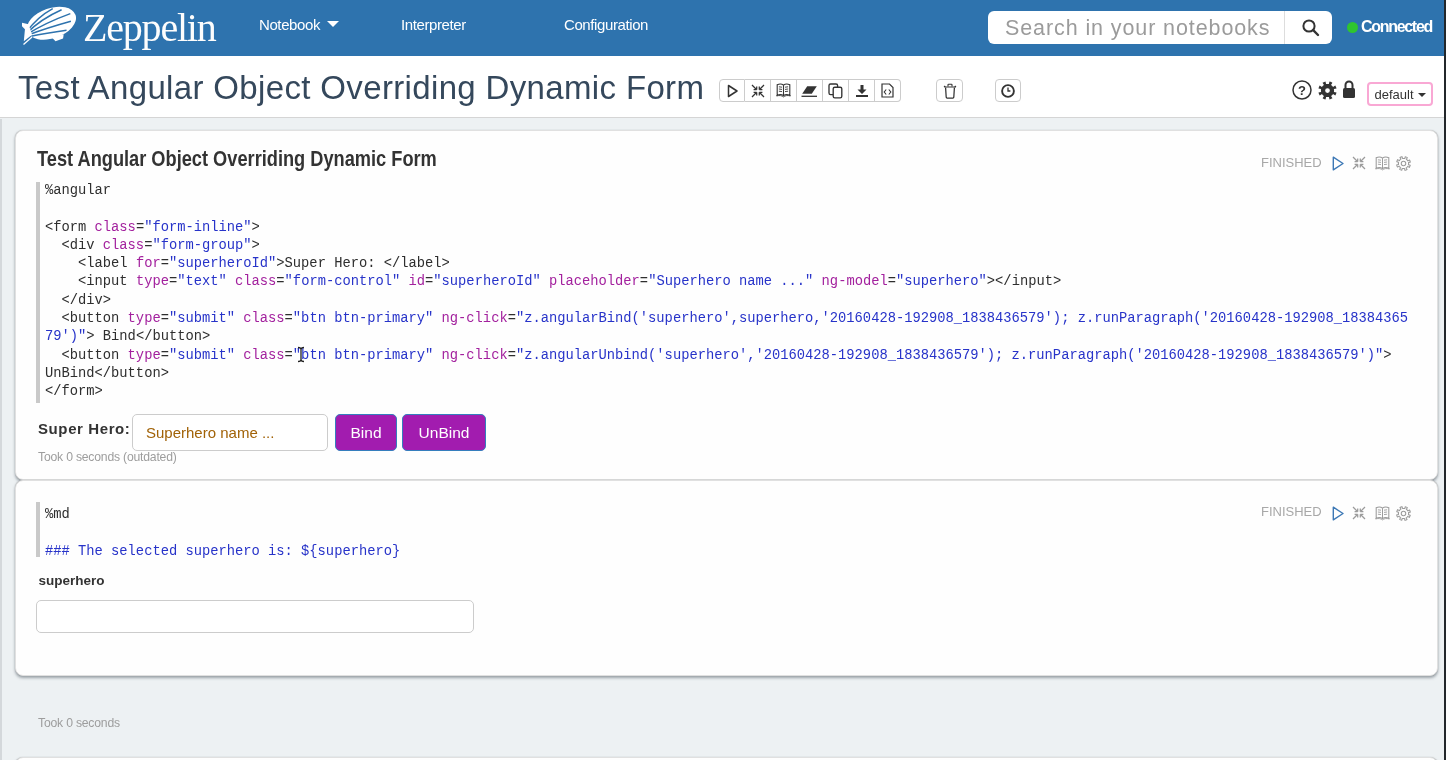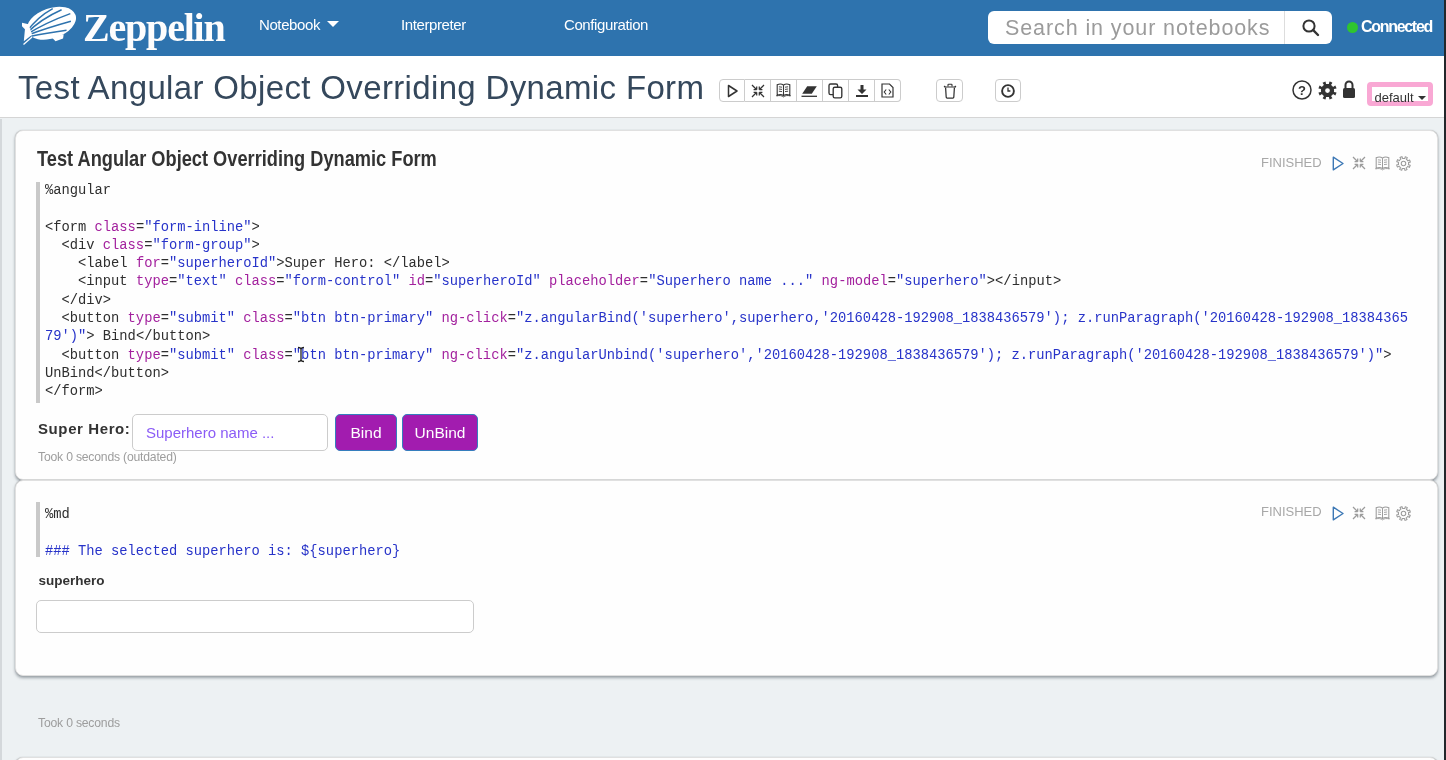--- a/index.html
+++ b/index.html
@@ -1,58 +1,58 @@
 <!DOCTYPE html>
 <html><head>
 <meta charset="utf-8">
 <style>
   * { margin:0; padding:0; box-sizing:border-box; }
   html,body { width:1446px; height:760px; overflow:hidden; }
   body { font-family:"Liberation Sans", sans-serif; background:#edf1f3; position:relative; }
 
   
   .nav { position:absolute; left:0; top:0; width:1446px; height:56px; background:#2e73ae; }
-  .brand { position:absolute; left:83px; top:4px; font-family:"Liberation Serif", serif; font-weight:bold; font-size:40px; color:#fdfdfd; letter-spacing:-1.2px; }
+  .brand { position:absolute; left:83px; top:4px; font-family:"Liberation Serif", serif; font-weight:normal; font-size:40px; color:#fdfdfd; letter-spacing:-1.2px; }
   .mi { position:absolute; top:15.5px; font-size:15px; color:#fff; letter-spacing:-0.4px; }
   .caret { display:inline-block; width:0; height:0; border-left:6px solid transparent; border-right:6px solid transparent; border-top:6px solid #fff; vertical-align:middle; margin-left:7px; margin-bottom:3px;}
   .search { position:absolute; left:988px; top:11px; width:344px; height:33px; background:#fff; border-radius:6px; }
   .search .ph { position:absolute; left:17px; top:5px; font-size:21.5px; letter-spacing:0.9px; color:#9b9b9b; }
   .search .div { position:absolute; right:47px; top:0; width:1px; height:33px; background:#ddd; }
   .search .mag { position:absolute; right:12px; top:7px; }
   .conn { position:absolute; left:1347px; top:21.5px; width:11px; height:11px; border-radius:50%; background:#2fc52f; }
   .conntxt { position:absolute; left:1361px; top:18px; font-size:16px; letter-spacing:-1.3px; font-weight:bold; color:#fff; }
 
   
   .tbar { position:absolute; left:0; top:56px; width:1446px; height:62px; background:#fff; border-bottom:1px solid #d5d5d5; }
   .ntitle { position:absolute; left:18px; top:13px; font-size:33px; color:#35485c; letter-spacing:0.35px; }
   .btngrp { position:absolute; left:719px; top:23px; height:23px; display:flex; }
   .btn1 { width:26px; height:23px; background:#fff; border:1px solid #ccc; border-left:none; display:flex; align-items:center; justify-content:center; }
   .btn1:first-child { border-left:1px solid #ccc; border-radius:4px 0 0 4px; }
   .btn1:last-child { border-radius:0 4px 4px 0; }
   .sbtn { position:absolute; top:23px; height:23px; background:#fff; border:1px solid #ccc; border-radius:4px; display:flex; align-items:center; justify-content:center; }
-  .defbtn { position:absolute; left:1367px; top:26px; width:66px; height:24px; background:#fff; border:5px solid #f9a8d4; border-radius:4px; font-size:13px; color:#333; text-align:center; line-height:22px; }
+  .defbtn { position:absolute; left:1367px; top:26px; width:66px; height:24px; background:#fff; border:2px solid #f9a8d4; border-radius:4px; font-size:13px; color:#333; text-align:center; line-height:22px; }
   .defbtn .dc { display:inline-block; width:0; height:0; border-left:4px solid transparent; border-right:4px solid transparent; border-top:4px solid #333; vertical-align:middle; margin-left:4px; margin-bottom:2px; }
 
   
   .note { position:absolute; left:0; top:119px; width:1446px; height:641px; background:#edf1f3; }
   .card { position:absolute; left:15px; width:1423px; background:#fefefe; border:1px solid #e0e0e0; border-radius:8px; box-shadow:0 2px 3px rgba(90,100,110,0.55), 0 0 1px rgba(0,0,0,0.25); }
   .c1 { top:11px; height:350px; }
   .c2 { top:361px; height:196px; }
   .c3 { top:638px; height:30px; }
 
   .ptitle { position:absolute; left:21px; top:15px; font-size:22px; font-weight:bold; color:#333; transform:scaleX(0.828); transform-origin:left top; white-space:nowrap; }
   .gutter { position:absolute; left:20px; width:4px; background:#c9c9c9; }
   pre.code { position:absolute; left:29px; font-family:"Liberation Mono", monospace; font-size:13.77px; line-height:18.3px; color:#2e2e2e; }
   .at { color:#a3219e; } .st { color:#2733c9; }
 
   .fin { position:absolute; font-size:13px; color:#a8a8a8; }
   .pcic { position:absolute; }
 
   .fout label.sh { position:absolute; left:22px; top:289px; font-size:15px; font-weight:bold; color:#333; letter-spacing:0.6px; }
-  .inp1 { position:absolute; left:116px; top:283px; width:196px; height:37px; border:1px solid #ccc; border-radius:5px; background:#fff; font-size:15px; color:#8b5cf6; line-height:36px; padding-left:13px; }
+  .inp1 { position:absolute; left:116px; top:283px; width:196px; height:37px; border:1px solid #ccc; border-radius:5px; background:#fff; font-size:15px; color:#a16207; line-height:36px; padding-left:13px; }
   .bbtn { position:absolute; top:283px; height:37px; background:#a21caf; border:1px solid #357ebd; border-radius:5px; color:#fff; font-size:15.5px; text-align:center; line-height:36px; }
   .took { position:absolute; left:22px; font-size:12.2px; letter-spacing:-0.2px; color:#9d9d9d; }
 
 </style>
 </head>
 <body>
 
 <div class="nav">
   <svg width="58" height="42" viewBox="0 0 58 42" style="position:absolute;left:22px;top:4px;">
     <defs>
@@ -212,21 +212,21 @@
     </g>
       </svg>
     <svg class="pcic" style="left:1380px; top:25px;" width="15" height="15" viewBox="0 0 20 20">
       <path d="M8.65 3.34 L9.42 3.23 L10.19 3.20 L10.96 3.27 L11.72 3.42 L12.35 1.00 L13.08 1.23 L13.80 1.51 L14.48 1.85 L15.14 2.25 L13.76 4.33 L14.38 4.80 L14.94 5.33 L15.44 5.92 L15.87 6.56 L18.02 5.30 L18.38 5.98 L18.69 6.68 L18.93 7.41 L19.11 8.15 L16.66 8.65 L16.77 9.42 L16.80 10.19 L16.73 10.96 L16.58 11.72 L19.00 12.35 L18.77 13.08 L18.49 13.80 L18.15 14.48 L17.75 15.14 L15.67 13.76 L15.20 14.38 L14.67 14.94 L14.08 15.44 L13.44 15.87 L14.70 18.02 L14.02 18.38 L13.32 18.69 L12.59 18.93 L11.85 19.11 L11.35 16.66 L10.58 16.77 L9.81 16.80 L9.04 16.73 L8.28 16.58 L7.65 19.00 L6.92 18.77 L6.20 18.49 L5.52 18.15 L4.86 17.75 L6.24 15.67 L5.62 15.20 L5.06 14.67 L4.56 14.08 L4.13 13.44 L1.98 14.70 L1.62 14.02 L1.31 13.32 L1.07 12.59 L0.89 11.85 L3.34 11.35 L3.23 10.58 L3.20 9.81 L3.27 9.04 L3.42 8.28 L1.00 7.65 L1.23 6.92 L1.51 6.20 L1.85 5.52 L2.25 4.86 L4.33 6.24 L4.80 5.62 L5.33 5.06 L5.92 4.56 L6.56 4.13 L5.30 1.98 L5.98 1.62 L6.68 1.31 L7.41 1.07 L8.15 0.89 Z" fill="none" stroke="#9b9b9b" stroke-width="1.4" stroke-linejoin="round"></path>
       <circle cx="10" cy="10" r="3" fill="none" stroke="#9b9b9b" stroke-width="1.4"></circle>
     </svg>
     <div class="fout">
       <label class="sh">Super Hero:</label>
       <div class="inp1">Superhero name ...</div>
       <div class="bbtn" style="left:319px; width:62px;">Bind</div>
-      <div class="bbtn" style="left:386px; width:76px;">UnBind</div>
+      <div class="bbtn" style="left:386px; width:84px;">UnBind</div>
     </div>
     <div class="took" style="top:318.5px;">Took 0 seconds (outdated)</div>
   </div>
 
   <div class="card c2">
     <div class="gutter" style="top:21px; height:55px;"></div>
     <pre class="code" style="top:25px;">%md
 
 <span class="st">### The selected superhero is: ${superhero}</span></pre>
     <div class="fin" style="left:1245px; top:23px;">FINISHED</div>

